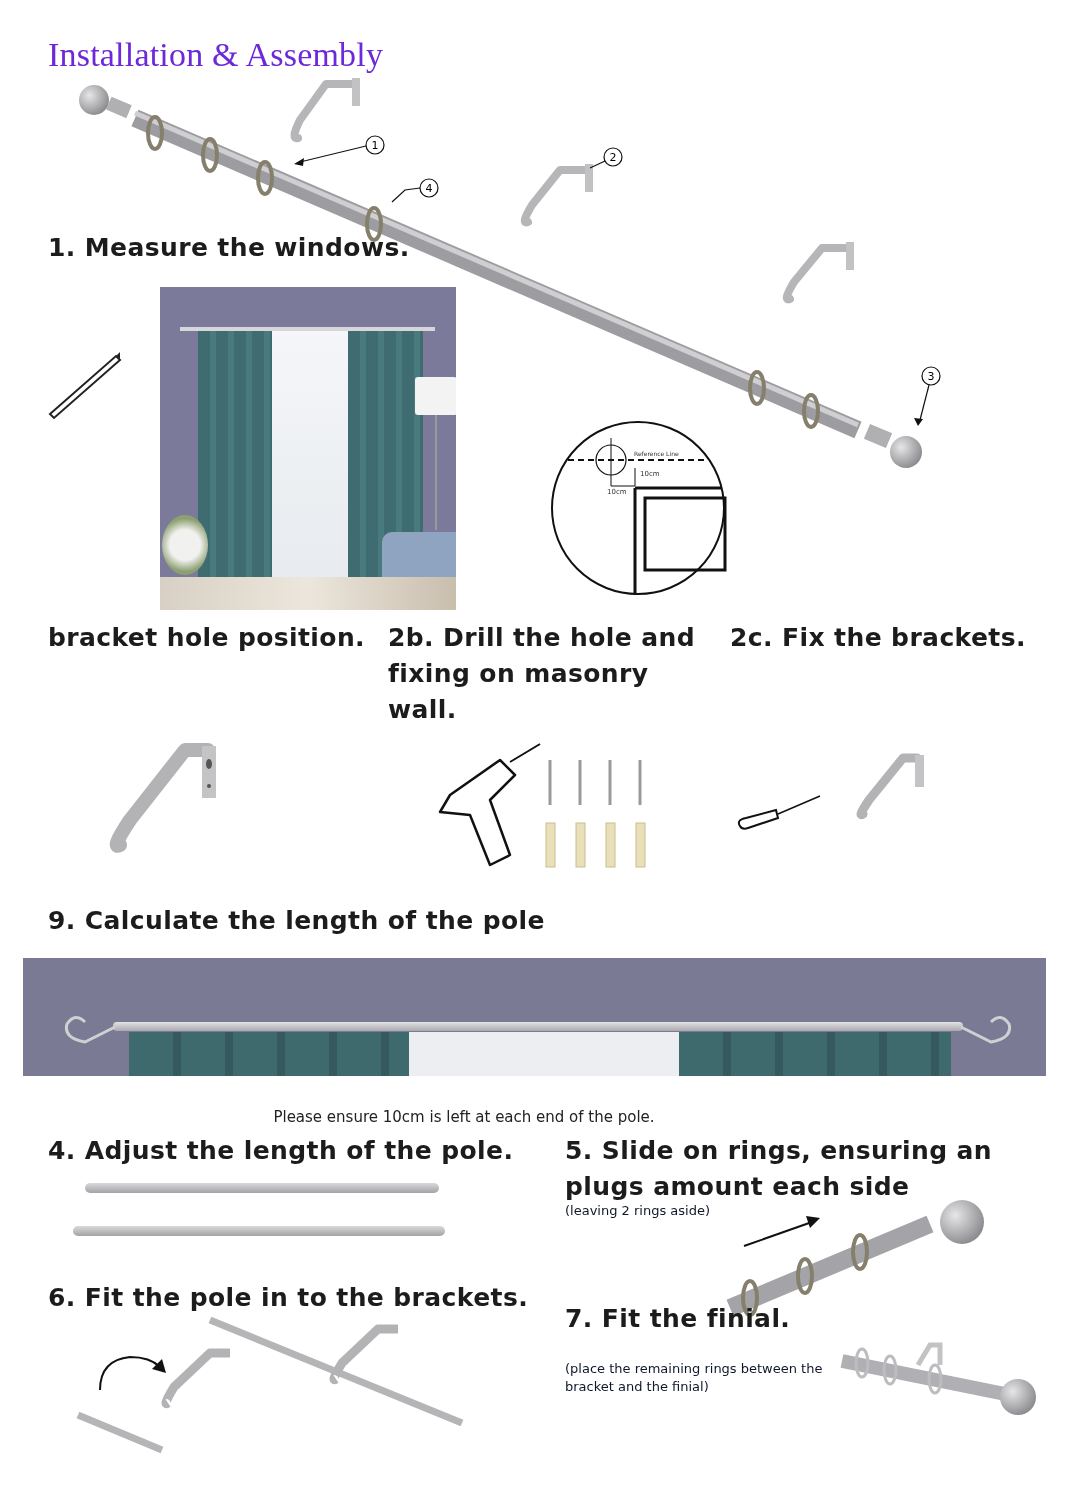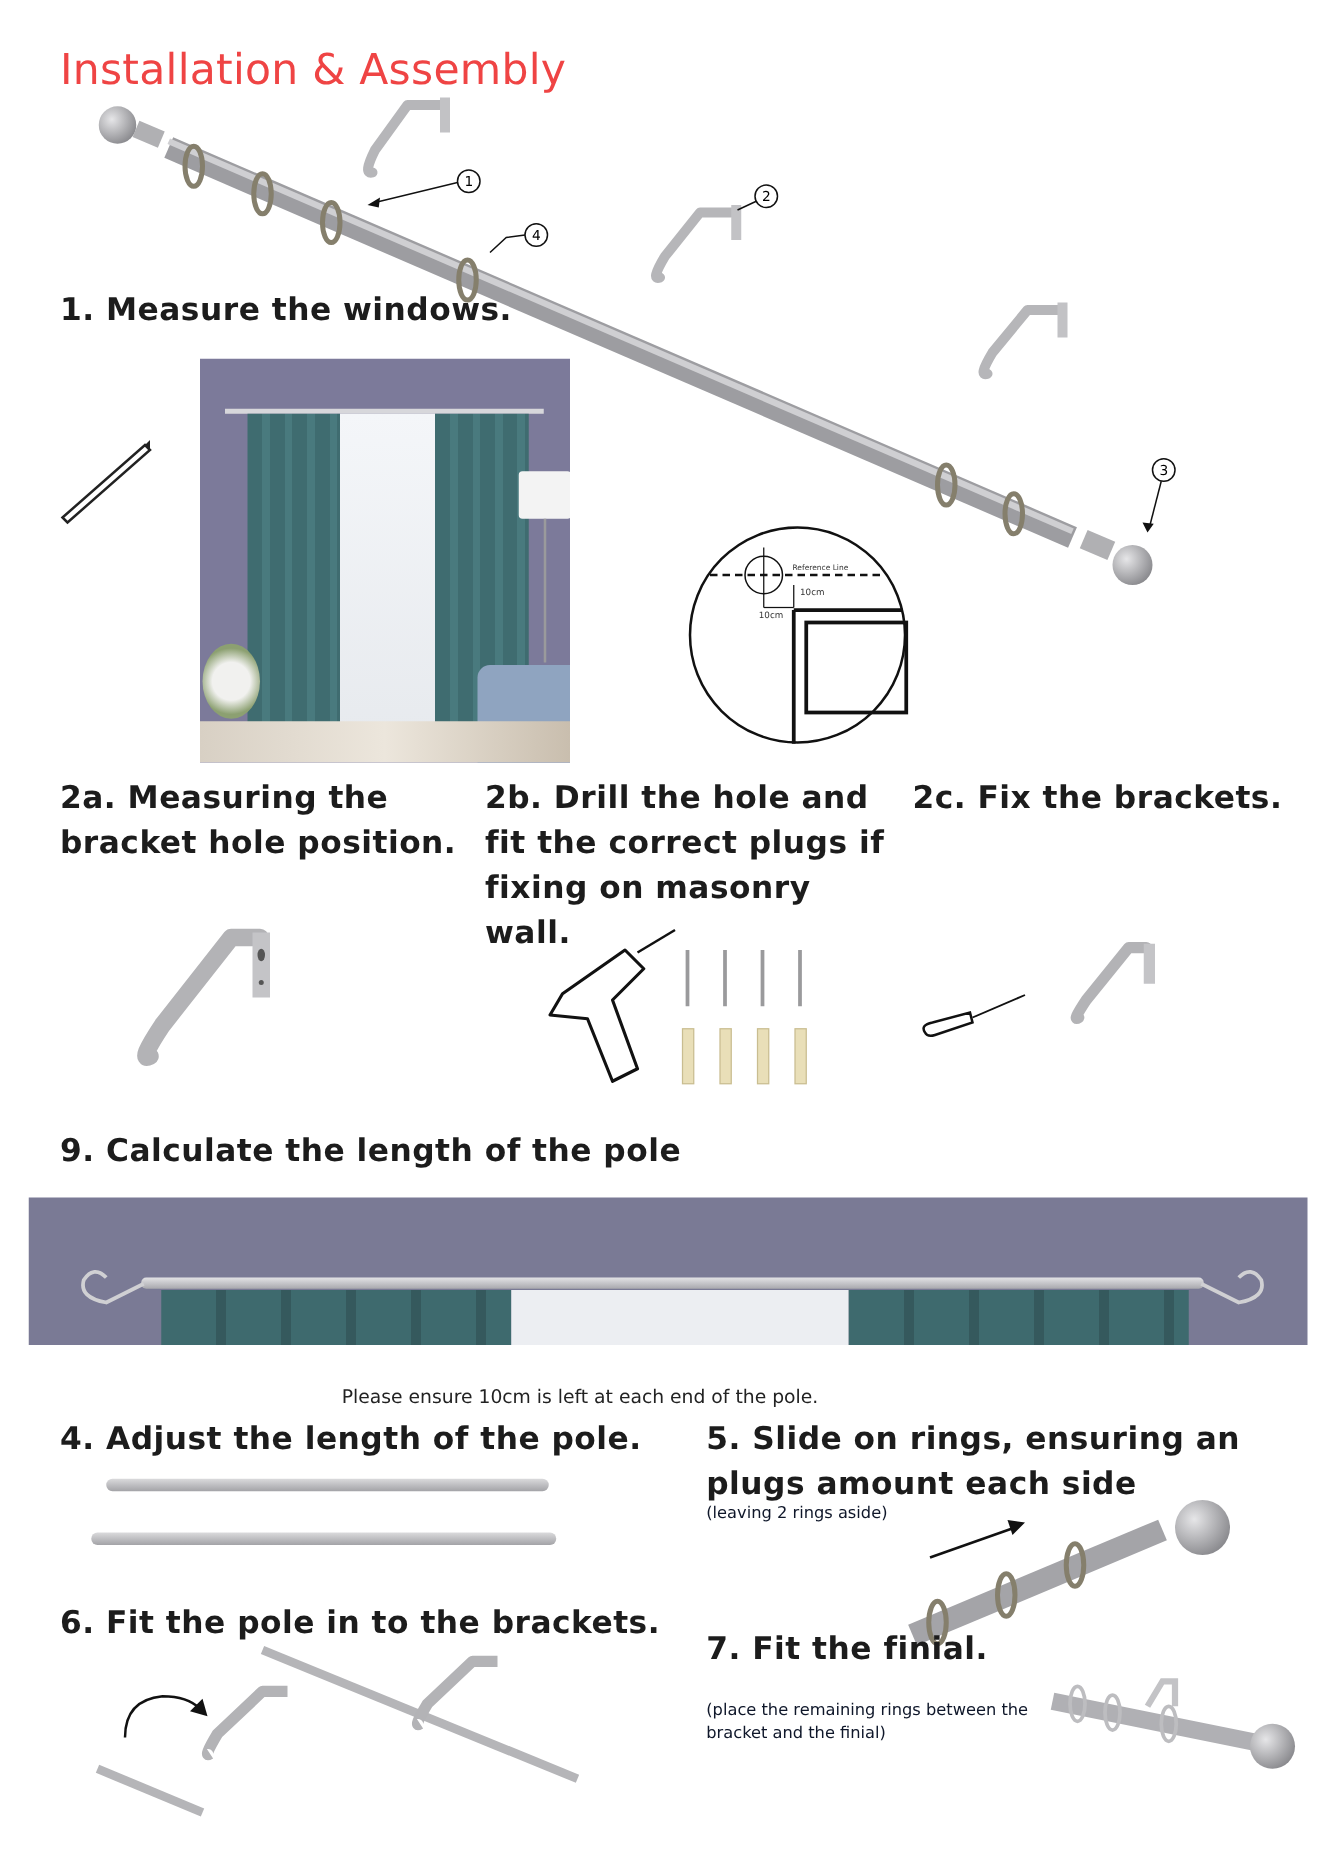--- a/index.html
+++ b/index.html
@@ -1,18 +1,18 @@
 <!DOCTYPE html>
 <html><head>
 <meta charset="utf-8">
 <style>
   html,body{margin:0;padding:0;background:#ffffff;}
   body{width:1074px;height:1500px;position:relative;overflow:hidden;font-family:"DejaVu Sans","Liberation Sans",sans-serif;color:#1a1a1a;}
   .abs{position:absolute;}
-  .title{left:48px;top:36px;font-size:34px;letter-spacing:0.2px;color:#ef4444;}
+  .title{left:48px;top:36px;font-size:34px;letter-spacing:0.2px;color:#6d28d9;font-family:Liberation Serif, serif;}
   .step{font-size:25px;line-height:36px;color:#1c1c1c;font-weight:700;letter-spacing:0.4px;}
   .note{font-size:13px;line-height:18px;color:#0f172a;}
   .center-note{font-size:15px;color:#222;}
   svg{position:absolute;overflow:visible;}
   .callout{font-size:11px;}
 </style>
 </head>
 <body>
 
 <div class="abs title">Installation &amp; Assembly</div>
@@ -104,26 +104,24 @@
   <line x1="85" y1="48" x2="85" y2="66" stroke="#111" stroke-width="1"></line>
   <line x1="61" y1="66" x2="85" y2="66" stroke="#111" stroke-width="1"></line>
   <path d="M85 68 L172 68 M85 68 L85 175" stroke="#111" stroke-width="3" fill="none"></path>
   <rect x="95" y="78" width="80" height="72" fill="none" stroke="#111" stroke-width="3"></rect>
   <text x="84" y="36" font-size="6" fill="#333">Reference Line</text>
   <text x="90" y="56" font-size="7" fill="#333">10cm</text>
   <text x="57" y="74" font-size="7" fill="#333">10cm</text>
 </svg>
 
 <div class="abs step" style="left:48px;top:620px">
-  <div>2a. Measuring the</div>
   <div>bracket hole position.</div>
 </div>
 <div class="abs step" style="left:388px;top:620px">
   <div>2b. Drill the hole and</div>
-  <div>fit the correct plugs if</div>
   <div>fixing on masonry</div>
   <div>wall.</div>
 </div>
 <div class="abs step" style="left:730px;top:620px">2c. Fix the brackets.</div>
 
 <svg width="140" height="130" style="left:90px;top:740px">
   <path d="M118 10 L95 10 L40 80 Q20 110 30 105" fill="none" stroke="#b3b3b6" stroke-width="14" stroke-linejoin="round" stroke-linecap="round"></path>
   <rect x="112" y="6" width="14" height="52" fill="#c4c4c7"></rect>
   <ellipse cx="119" cy="24" rx="3" ry="5" fill="#555"></ellipse>
     <circle cx="119" cy="46" r="2" fill="#555"></circle>

